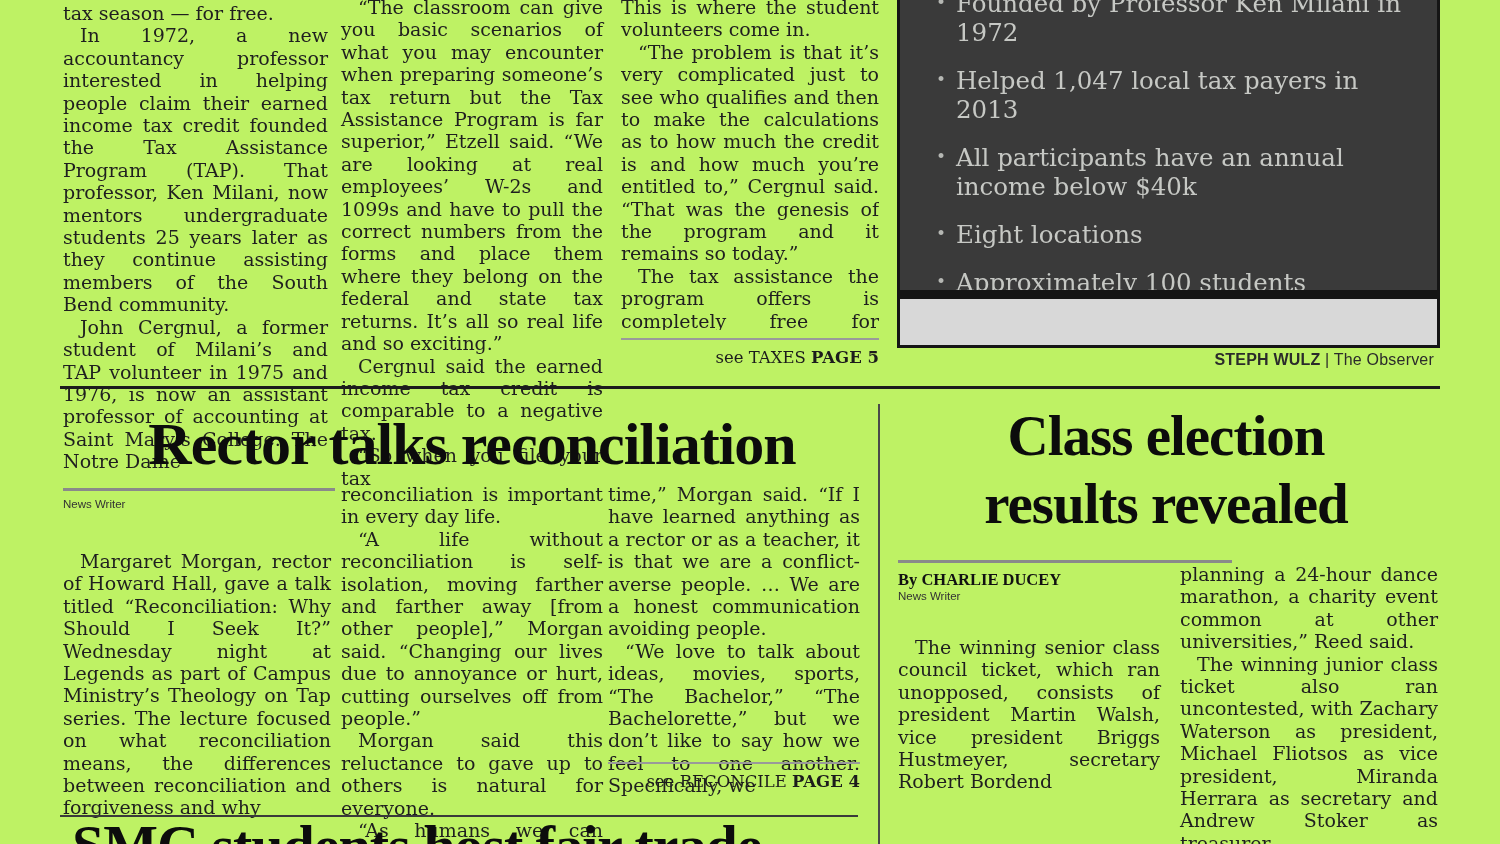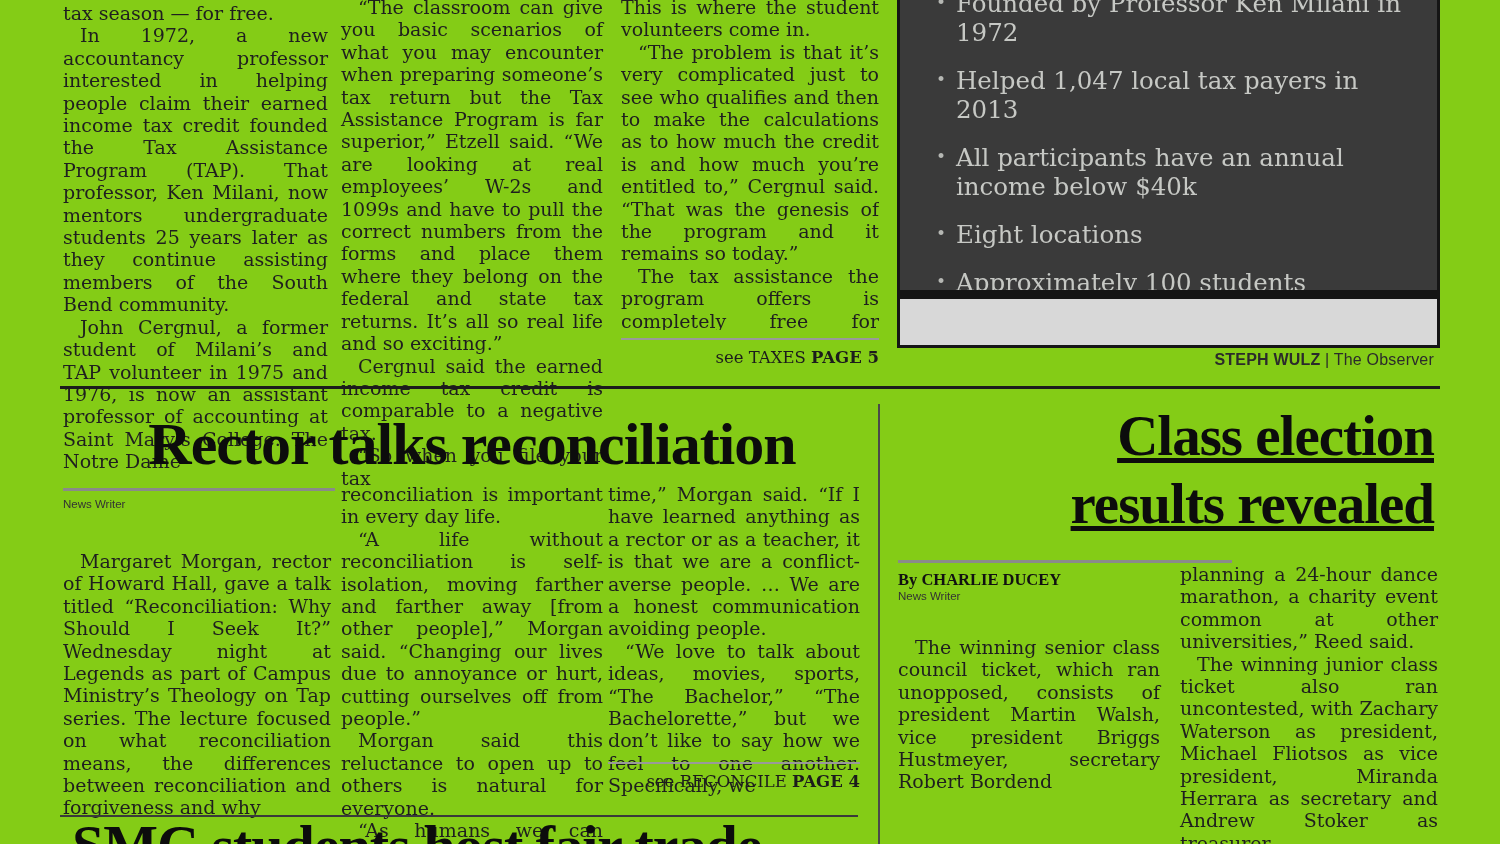--- a/index.html
+++ b/index.html
@@ -1,16 +1,16 @@
 <!DOCTYPE html>
 <html lang="en"><head>
 <meta charset="utf-8">
 <style>
   html,body{margin:0;padding:0;background:#e9e9e9;}
-  .page{position:relative;width:1500px;height:844px;background:#84cc16;overflow:hidden;
+  .page{position:relative;width:1500px;height:844px;background:#bef264;overflow:hidden;
         font-family:"DejaVu Serif",serif;color:#1f1f1f;}
   .col{position:absolute;font-size:19px;line-height:22.4px;}
   .col p{margin:0;text-align:justify;}
   .col p.ind{text-indent:17px;}
   .hdl{position:absolute;font-family:"Liberation Serif",serif;font-weight:700;color:#0c0c0c;
        letter-spacing:-1px;}
   .byline-block{position:absolute;}
   .byline-rule{height:3px;background:#8a8a8a;margin-bottom:7px;}
   .byline-name{font-family:"Liberation Serif",serif;font-weight:700;font-size:16.5px;color:#111;}
   .byline-role{font-family:"Liberation Sans",sans-serif;font-size:11.5px;color:#333;margin-top:0;}
@@ -90,39 +90,39 @@
       <div class="byline-rule"></div>
       <div class="byline-role">News Writer</div>
     </div>
 
     <div class="col" style="left:63px;top:550px;width:268px;">
       <p class="ind">Margaret Morgan, rector of Howard Hall, gave a talk titled “Reconciliation: Why Should I Seek It?” Wednesday night at Legends as part of Campus Ministry’s Theology on Tap series. The lecture focused on what reconciliation means, the differences between reconciliation and forgiveness and why</p>
     </div>
     <div class="col" style="left:341px;top:483px;width:262px;">
       <p class="cont">reconciliation is important in every day life.</p>
       <p class="ind">“A life without reconciliation is self-isolation, moving farther and farther away [from other people],” Morgan said. “Changing our lives due to annoyance or hurt, cutting ourselves off from people.”</p>
-      <p class="ind">Morgan said this reluctance to open up to others is natural for everyone.</p>
+      <p class="ind">Morgan said this reluctance to gave up to others is natural for everyone.</p>
       <p class="ind">“As humans we can relate to that. We do this all the</p>
     </div>
     <div class="col" style="left:608px;top:483px;width:252px;">
       <p class="cont">time,” Morgan said. “If I have learned anything as a rector or as a teacher, it is that we are a conflict-averse people. … We are a honest communication avoiding people.</p>
       <p class="ind">“We love to talk about ideas, movies, sports, “The Bachelor,” “The Bachelorette,” but we don’t like to say how we feel to one another. Specifically, we</p>
     </div>
     <div class="jump" style="left:608px;top:762px;width:252px;">
       <div class="jump-rule"></div>
       <div class="jump-text">
         <span>see RECONCILE </span><span class="jump-page">PAGE 4</span>
       </div>
     </div>
   </section>
 
   <div class="divider-v" style="left:878px;top:404px;width:2px;height:440px;"></div>
 
   <section>
-    <h1 class="hdl" style="left:898px;top:402px;width:536px;font-size:57px;line-height:68px;text-align:right;margin:0;text-decoration:underline;">
+    <h1 class="hdl" style="left:898px;top:402px;width:536px;font-size:57px;line-height:68px;text-align:center;margin:0;">
       <span style="display:block;">Class election</span>
       <span style="display:block;">results revealed</span>
     </h1>
 
     <div class="byline-block" style="left:898px;top:560px;width:334px;">
       <div class="byline-rule"></div>
       <div class="byline-name">By CHARLIE DUCEY</div>
       <div class="byline-role">News Writer</div>
     </div>
 

